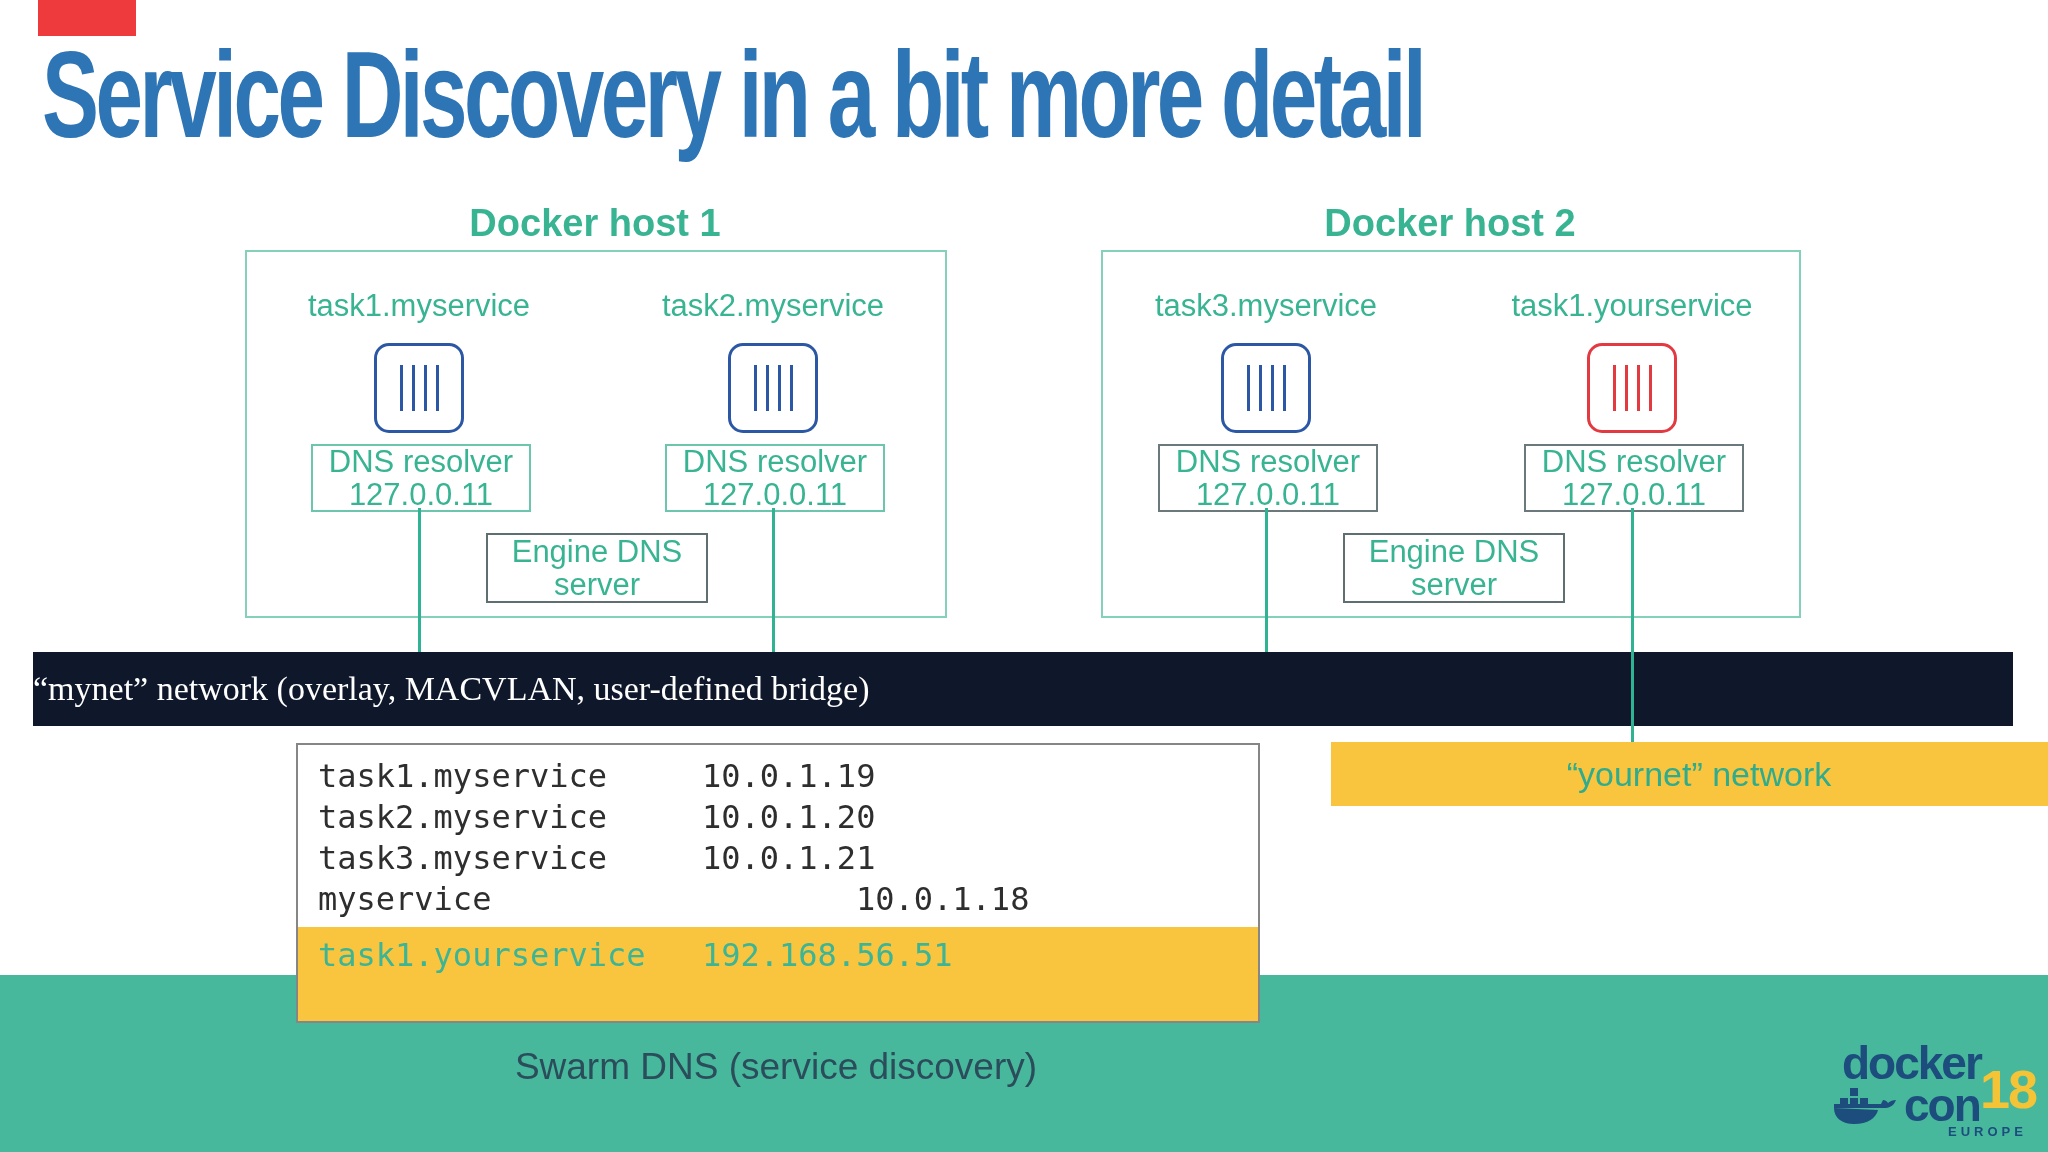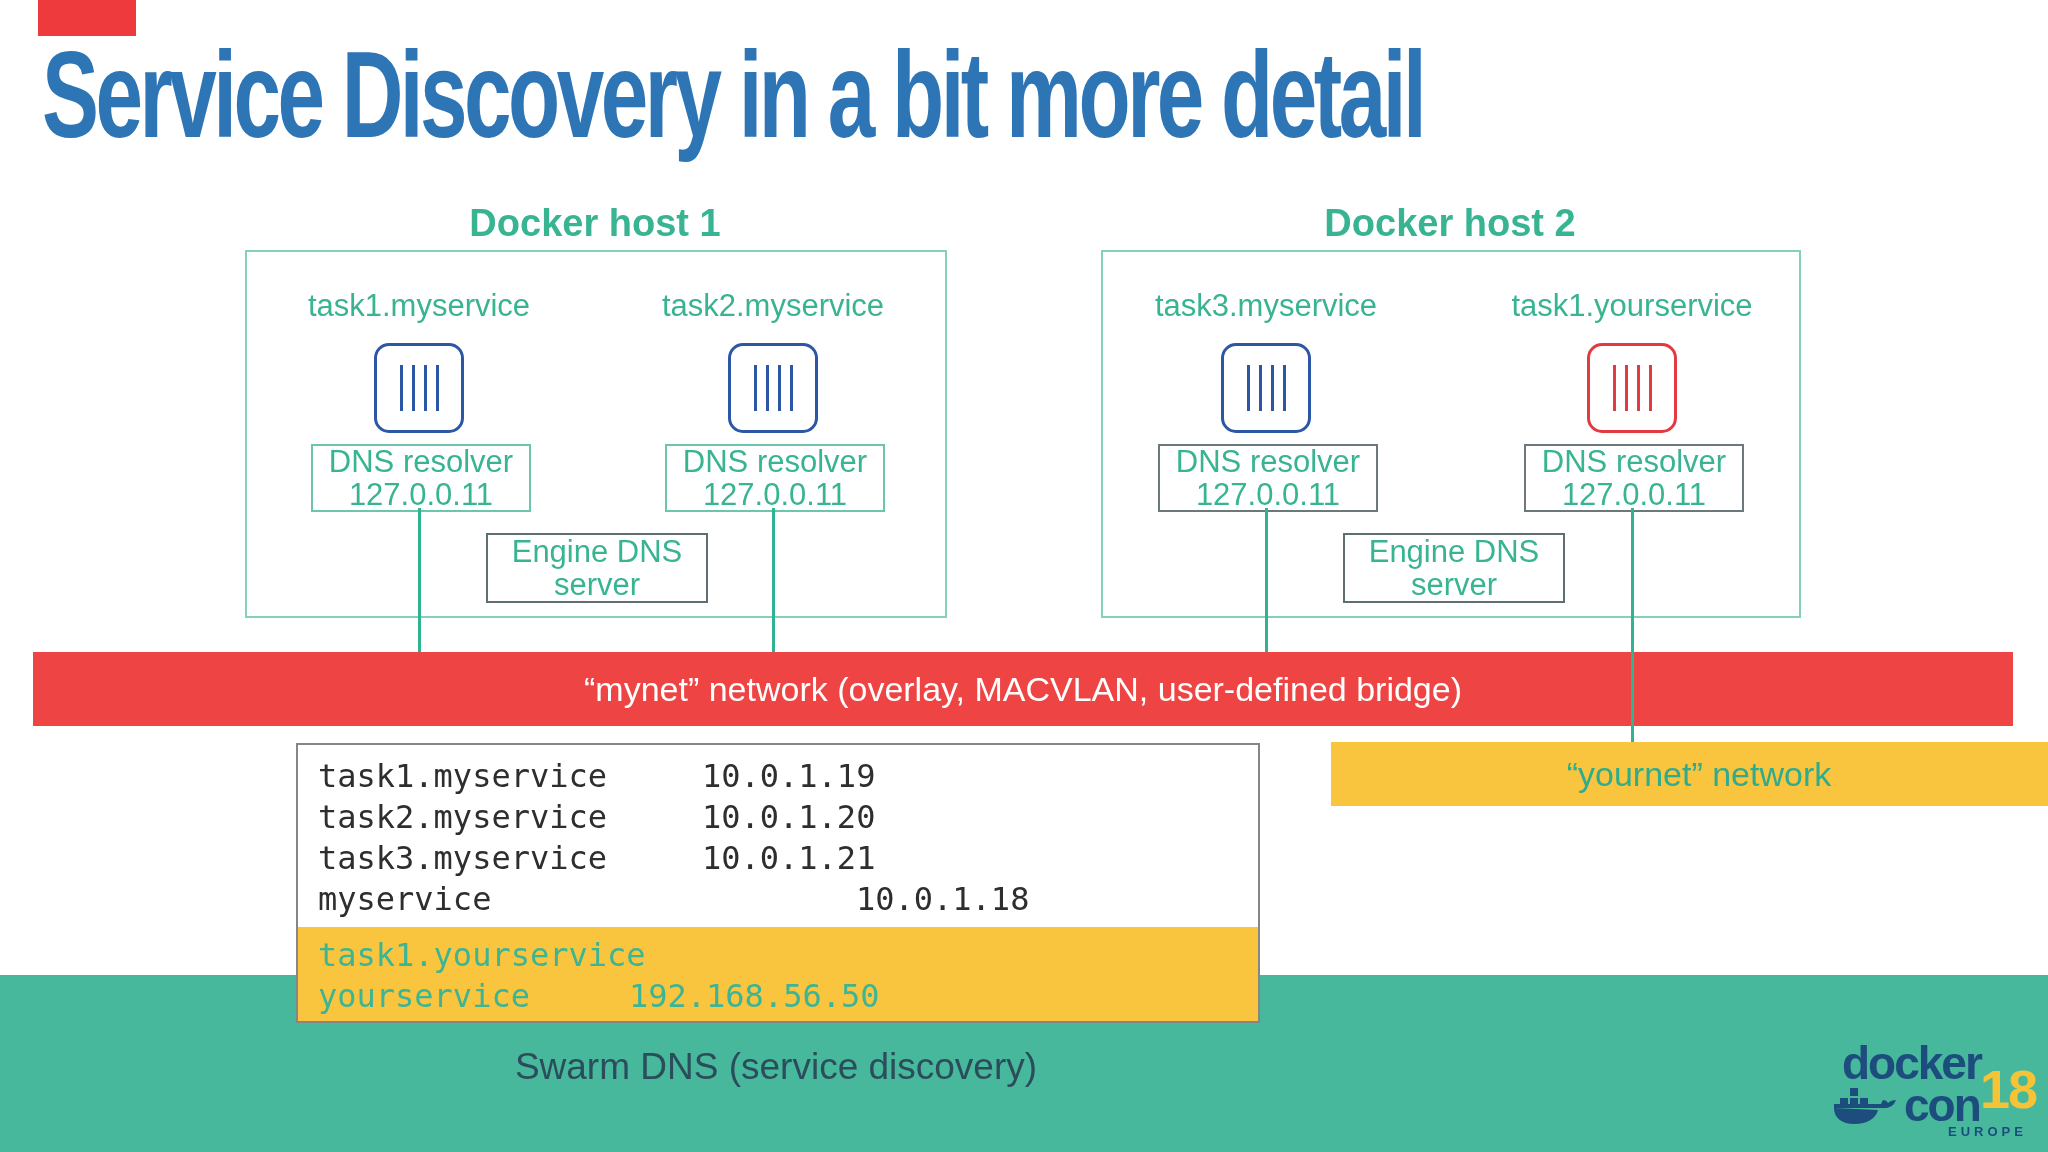--- a/index.html
+++ b/index.html
@@ -49,22 +49,22 @@
   .e1{left:486px;} .e2{left:1343px;}
 
   
   .vline{position:absolute;width:3px;background:#2fb392;z-index:3;}
   .l1{left:418px;top:508px;height:144px;}
   .l2{left:772px;top:508px;height:144px;}
   .l3{left:1265px;top:508px;height:144px;}
   .l4{left:1631px;top:508px;height:234px;}
 
   
-  .mynet-bar{position:absolute;left:33px;top:652px;width:1980px;height:74px;background:#ef4444;
-             display:flex;align-items:center;justify-content:center;z-index:2;}
+  .mynet-bar{position:absolute;left:33px;top:652px;width:1980px;height:74px;background:#0f172a;
+             display:flex;align-items:center;z-index:2;font-family:Liberation Serif, serif;}
   .mynet-bar span{color:#ffffff;font-size:34px;}
   .yournet-bar{position:absolute;left:1331px;top:742px;width:736px;height:64px;background:#f9c53e;
                display:flex;align-items:center;justify-content:center;z-index:2;}
   .yournet-bar span{color:#2fab8e;font-size:34px;}
 
   
   .teal-band{position:absolute;left:0;top:975px;width:2048px;height:177px;background:#48b89d;z-index:1;}
 
   
   .dns-table{position:absolute;left:296px;top:743px;width:960px;height:276px;background:#ffffff;
@@ -192,24 +192,21 @@
         <span class="dns-ip ip-a">10.0.1.21</span>
       </div>
       <div class="dns-row">
         <span>myservice</span>
         <span class="dns-ip ip-b">10.0.1.18</span>
       </div>
     </div>
     <div class="dns-yellow-section">
       <div class="dns-row">
         <span>task1.yourservice</span>
-      </div>
-      <div class="dns-row">
-        <span>yourservice</span>
-        <span class="dns-ip ip-c">192.168.56.50</span>
+        <span class="dns-ip ip-a">192.168.56.51</span>
       </div>
     </div>
   </div>
 
   <div class="swarm-caption">Swarm DNS (service discovery)</div>
 
   <div class="logo">
     <span class="docker-word">docker</span>
     <svg width="64" height="48" viewBox="0 0 64 48">
       <g fill="#1c4d7d">

